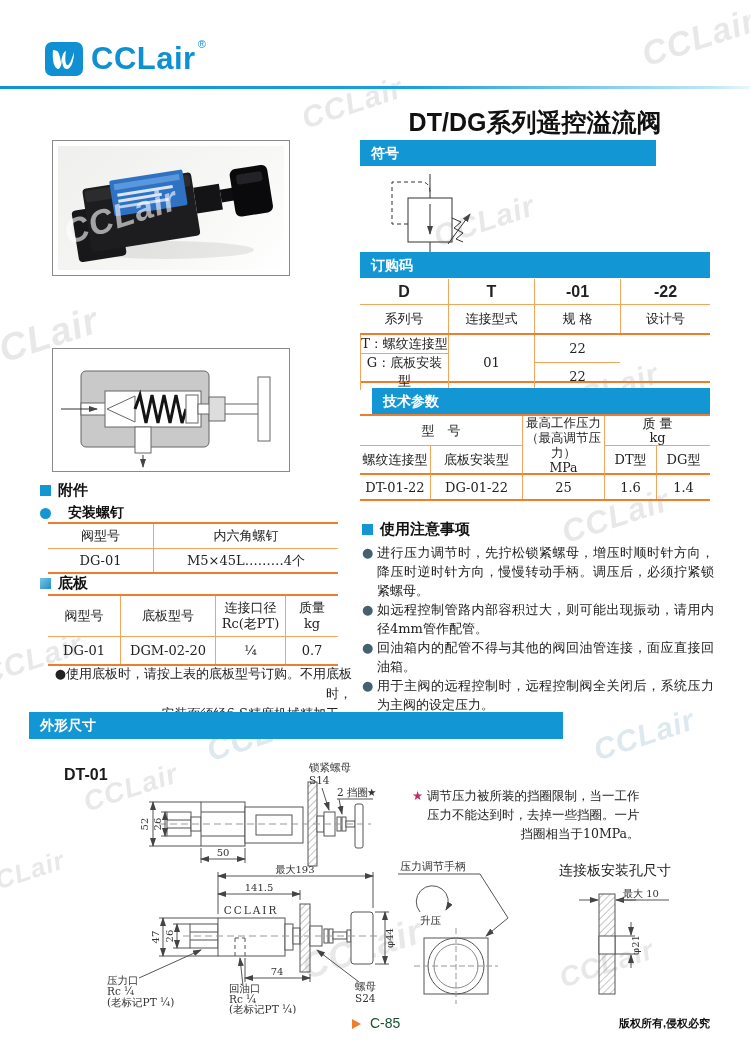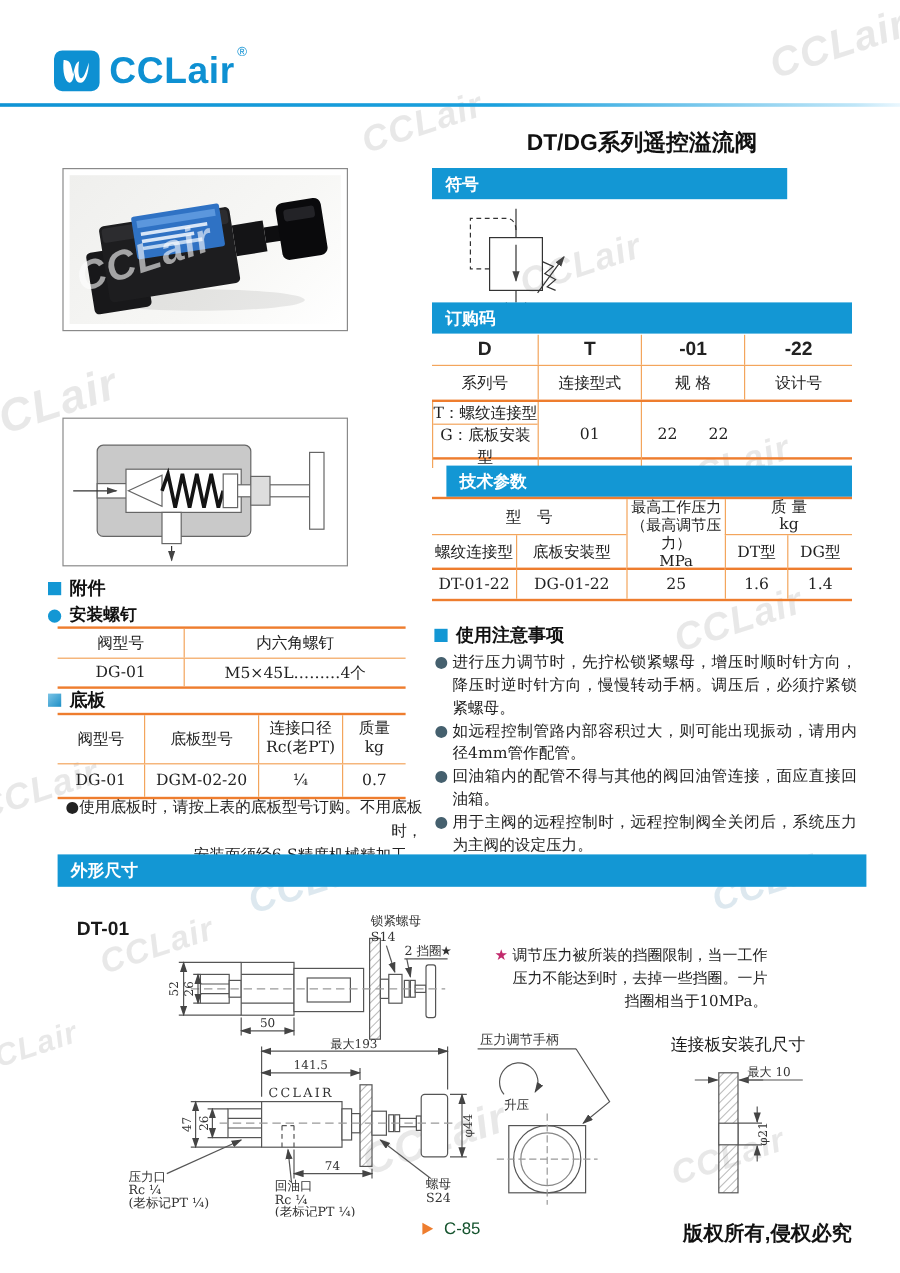--- a/index.html
+++ b/index.html
@@ -21,21 +21,21 @@
   .bar{background:#1397d4;color:#fff;font-weight:bold;font-size:14px;line-height:26px;
        height:26px;padding-left:11px;box-sizing:border-box;}
   
   .figbox{border:1px solid #8a8a8a;background:#fff;box-sizing:border-box;}
   .photo-inner{width:100%;height:100%;background:linear-gradient(135deg,#efefed 0%,#f7f7f5 60%,#ffffff 100%);}
   
   .lead{display:flex;align-items:center;font-weight:bold;font-size:15px;color:#111;}
   .sq{width:11px;height:11px;background:#1397d4;margin-right:7px;}
   .sq.light{background:linear-gradient(135deg,#7cc4e6,#1d8fc6);}
   .dot{width:11px;height:11px;border-radius:50%;background:#1397d4;margin-right:7px;}
-  .lead.small{font-size:14px;}
+  .lead.small{font-size:14px;gap:10px;}
   
   .otable{box-sizing:border-box;border-top:2px solid #ee7d2e;border-bottom:2px solid #ee7d2e;}
   .grid{display:grid;}
   .cell{display:flex;align-items:center;justify-content:center;text-align:center;
         font-family:"DejaVu Serif",serif;font-size:13px;color:#222;box-sizing:border-box;}
   .vl{border-left:1px solid #f3a55c;}
   .hl-thin{border-bottom:1px solid #f3a55c;}
   .hl-thick{border-bottom:2px solid #ee7d2e;}
   
   .ot-codes .cell{font-family:"Liberation Sans",sans-serif;font-weight:bold;font-size:16px;}
@@ -169,21 +169,21 @@
       <div class="cell">DG-01</div>
       <div class="cell vl">DGM-02-20</div>
       <div class="cell vl">¼</div>
       <div class="cell vl">0.7</div>
     </div>
   </div>
 
   <div class="abs serif pre" style="left:40px;top:664px;width:312px;font-size:13px;line-height:20px;color:#222">●使用底板时，请按上表的底板型号订购。不用底板时，
 　安装面须经6-S精度机械精加工。</div>
 
-  <div class="abs" style="left:360px;top:106px;width:350px;text-align:center;font-weight:bold;font-size:19px;color:#111">DT/DG系列遥控溢流阀</div>
+  <div class="abs" style="left:360px;top:106px;width:350px;text-align:center;font-weight:bold;font-size:25px;color:#111">DT/DG系列遥控溢流阀</div>
 
   <div class="abs bar" style="left:360px;top:140px;width:296px">符号</div>
 
   <svg class="abs" style="left:372px;top:170px" width="115" height="96" viewBox="0 0 115 96">
     <line x1="58" y1="4" x2="58" y2="28" stroke="#333"></line>
     <rect x="36" y="28" width="44" height="44" fill="none" stroke="#333"></rect>
     <line x1="58" y1="34" x2="58" y2="64" stroke="#333" marker-end="url(#ah)"></line>
     <line x1="58" y1="72" x2="58" y2="82" stroke="#333"></line>
     <path d="M50,82 L50,90 L66,90 L66,82" fill="none" stroke="#333"></path>
     <polyline points="80,48 89,52 82,58 91,63 84,69 91,72" fill="none" stroke="#333"></polyline>
@@ -205,21 +205,21 @@
       <div class="cell vl">连接型式</div>
       <div class="cell vl">规  格</div>
       <div class="cell vl">设计号</div>
     </div>
     <div class="grid" style="grid-template-columns:88px 86px 86px 90px;height:46px">
       <div class="vl" style="display:flex;flex-direction:column">
         <div class="cell hl-thin" style="flex:1">T：螺纹连接型</div>
         <div class="cell" style="flex:1">G：底板安装型</div>
       </div>
       <div class="cell vl">01</div>
-      <div class="vl" style="display:flex;flex-direction:row">
+      <div class="vl" style="display:flex;flex-direction:column">
         <div class="cell hl-thin" style="flex:1">22</div>
         <div class="cell" style="flex:1">22</div>
       </div>
     </div>
   </div>
 
   <div class="abs bar" style="left:372px;top:388px;width:338px">技术参数</div>
 
   <div class="abs otable grid" style="left:360px;top:414px;width:350px;grid-template-columns:70px 92px 82px 52px 54px;grid-template-rows:30px 27px 26px">
     <div class="cell hl-thin" style="grid-column:1/3;grid-row:1">型　号</div>
@@ -256,21 +256,21 @@
     <div class="note-item">
       <span class="mk">●</span>
       <span>回油箱内的配管不得与其他的阀回油管连接，面应直接回油箱。</span>
     </div>
     <div class="note-item">
       <span class="mk">●</span>
       <span>用于主阀的远程控制时，远程控制阀全关闭后，系统压力为主阀的设定压力。</span>
     </div>
   </div>
 
-  <div class="abs bar" style="left:48px;top:712px;width:674px;height:27px;line-height:27px">外形尺寸</div>
+  <div class="abs bar" style="left:29px;top:712px;width:534px;height:27px;line-height:27px">外形尺寸</div>
 
   <div class="abs" style="left:64px;top:766px;font-weight:bold;font-size:16px">DT-01</div>
 
   <svg class="abs" style="left:115px;top:760px" width="268" height="118" viewBox="0 0 268 118">
     <g stroke="#555" fill="none">
       <rect x="52" y="52" width="24" height="24" fill="#fff"></rect>
       <line x1="52" y1="60" x2="76" y2="60"></line>
         <line x1="52" y1="68" x2="76" y2="68"></line>
       <rect x="76" y="57" width="10" height="14" fill="#fff"></rect>
       <rect x="86" y="42" width="44" height="44" fill="#fff"></rect>
@@ -399,15 +399,15 @@
     <text x="88" y="13" font-size="10">最大 10</text>
     <line x1="80" y1="52" x2="100" y2="52" stroke="#555"></line>
     <line x1="80" y1="70" x2="100" y2="70" stroke="#555"></line>
     <line x1="96" y1="38" x2="96" y2="51" stroke="#555" marker-end="url(#ah)"></line>
     <line x1="96" y1="84" x2="96" y2="71" stroke="#555" marker-end="url(#ah)"></line>
     <text x="104" y="61" font-size="10" text-anchor="middle" transform="rotate(-90 104 61)">φ21</text>
   </svg>
 
   <div class="abs footer-tri" style="left:352px;top:1019px"></div>
   <div class="abs" style="left:370px;top:1015px;font-size:14px;color:#14532d">C-85</div>
-  <div class="abs" style="left:500px;top:1016px;width:210px;text-align:right;font-weight:bold;font-size:17px;color:#111">版权所有,侵权必究</div>
+  <div class="abs" style="left:500px;top:1016px;width:210px;text-align:right;font-weight:bold;font-size:11px;color:#111">版权所有,侵权必究</div>
 
 </div>
 
 </body></html>

